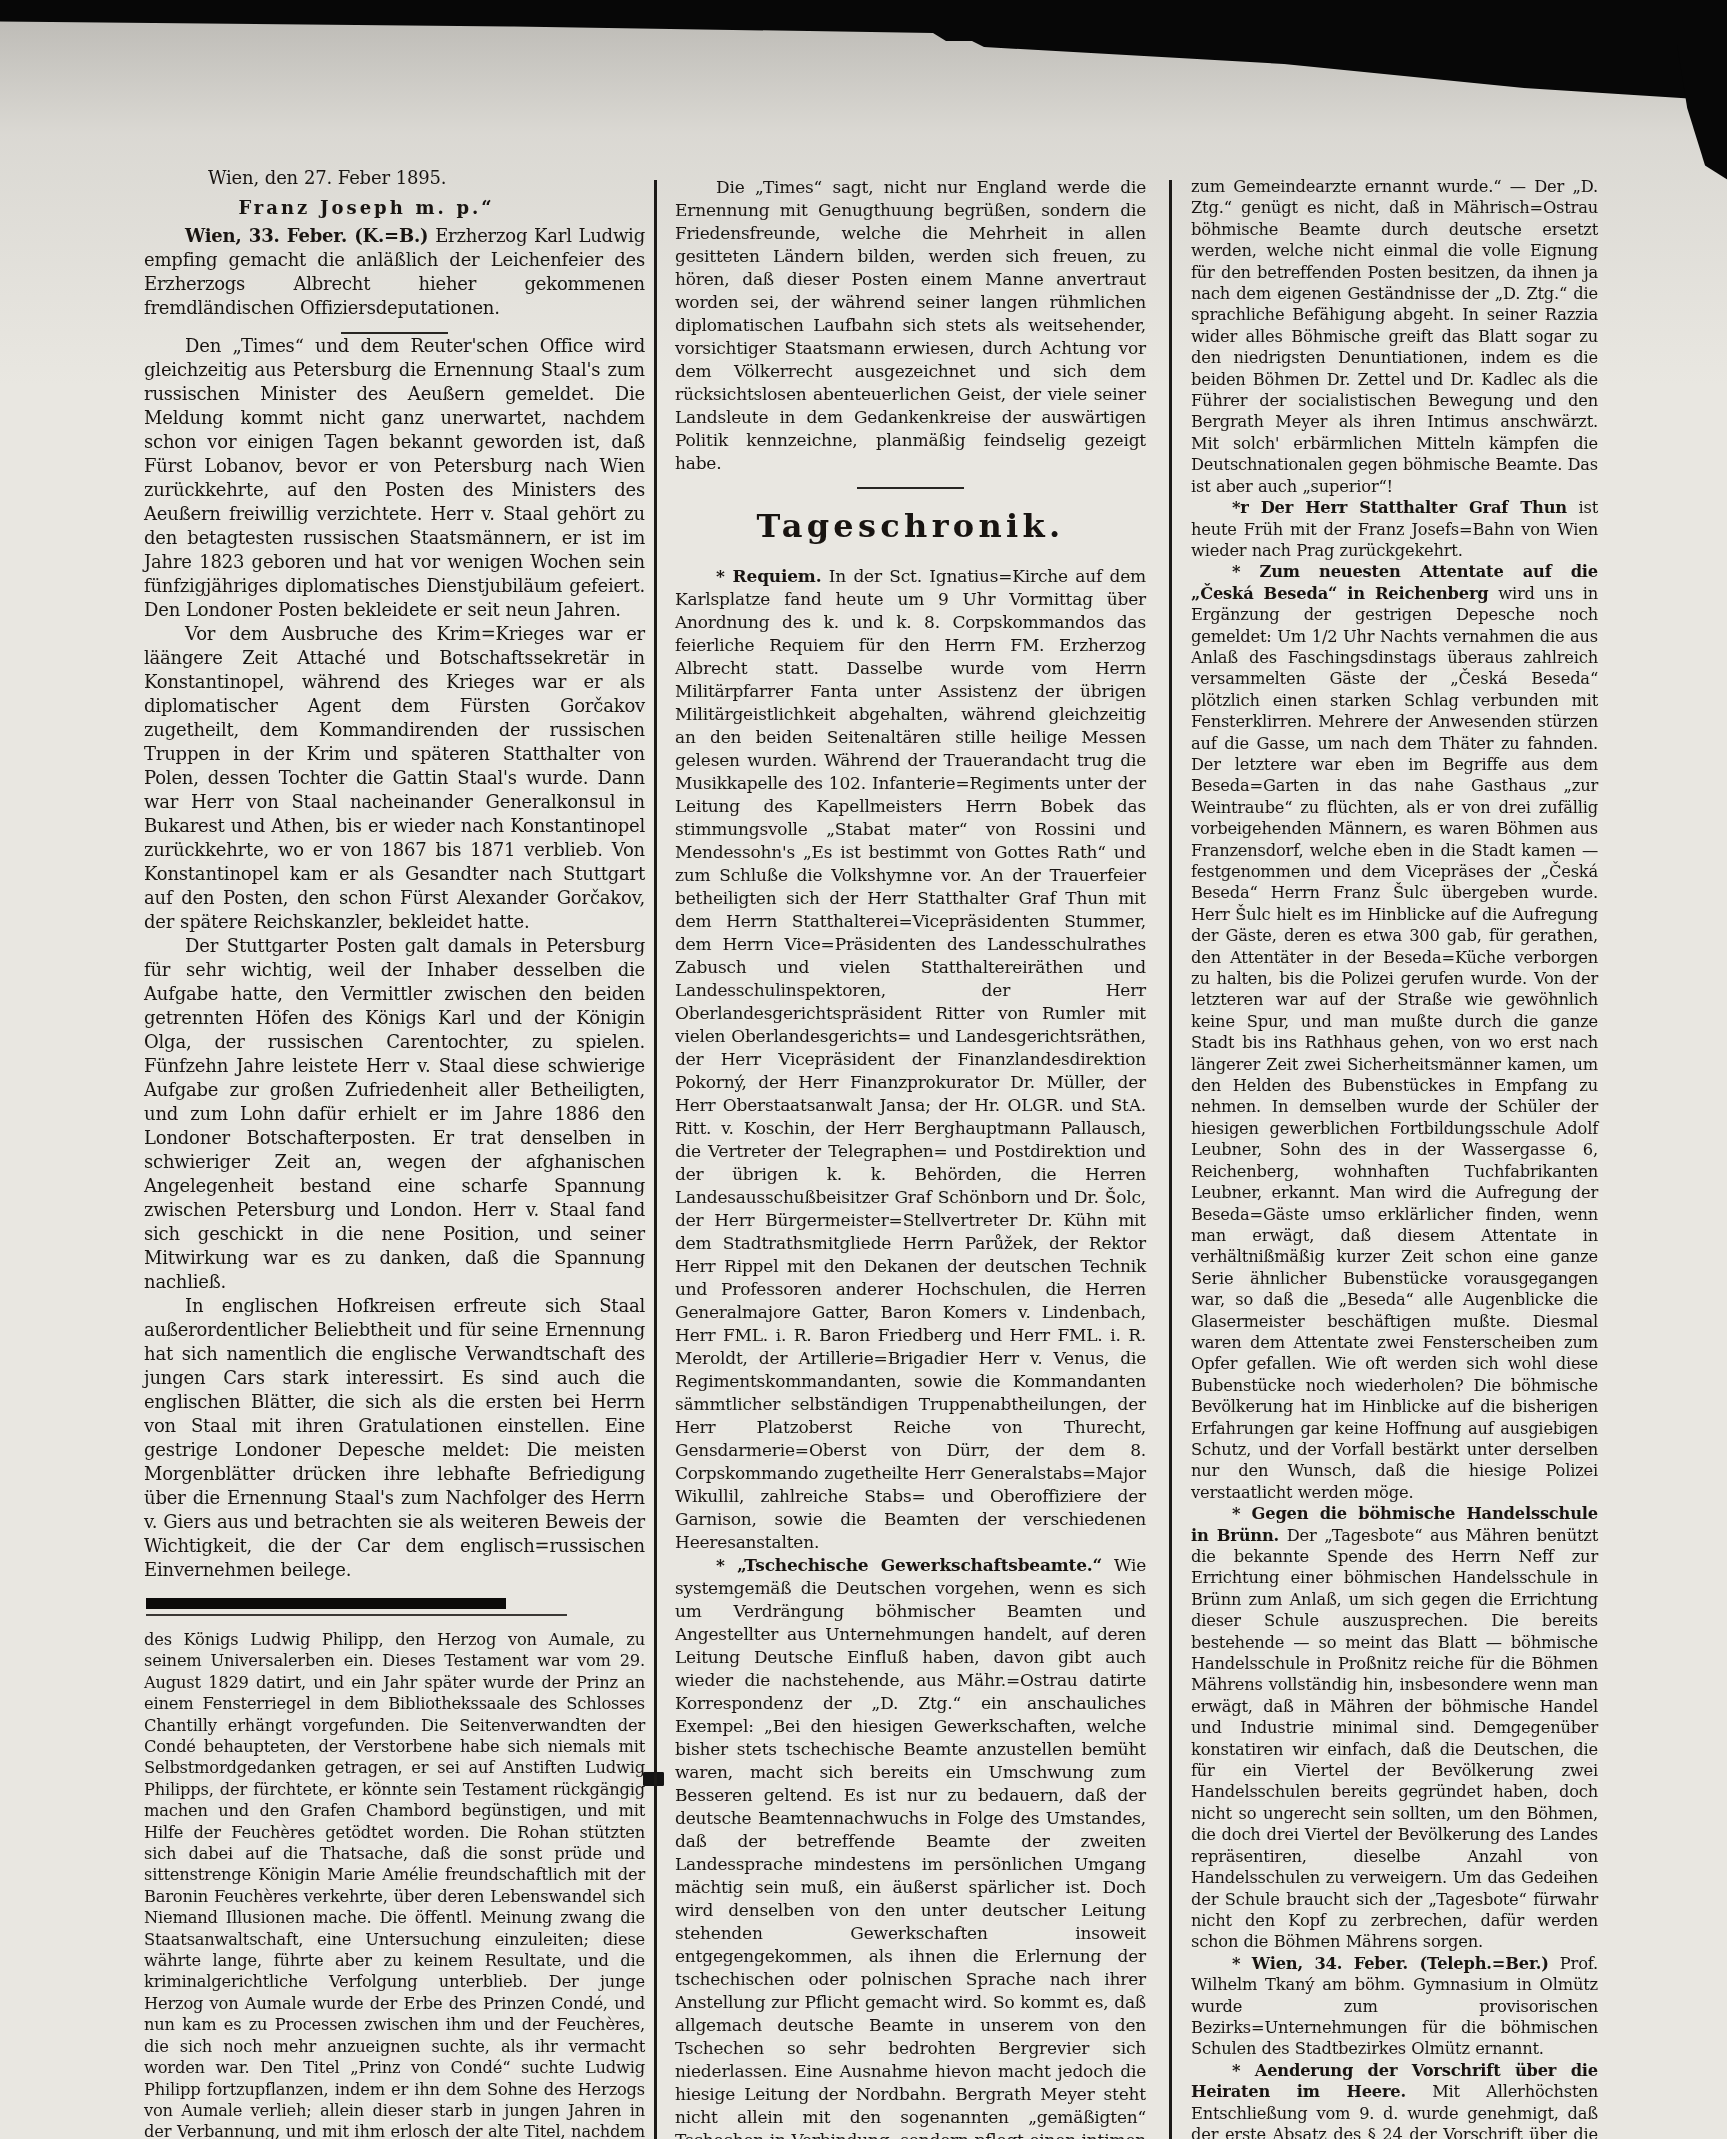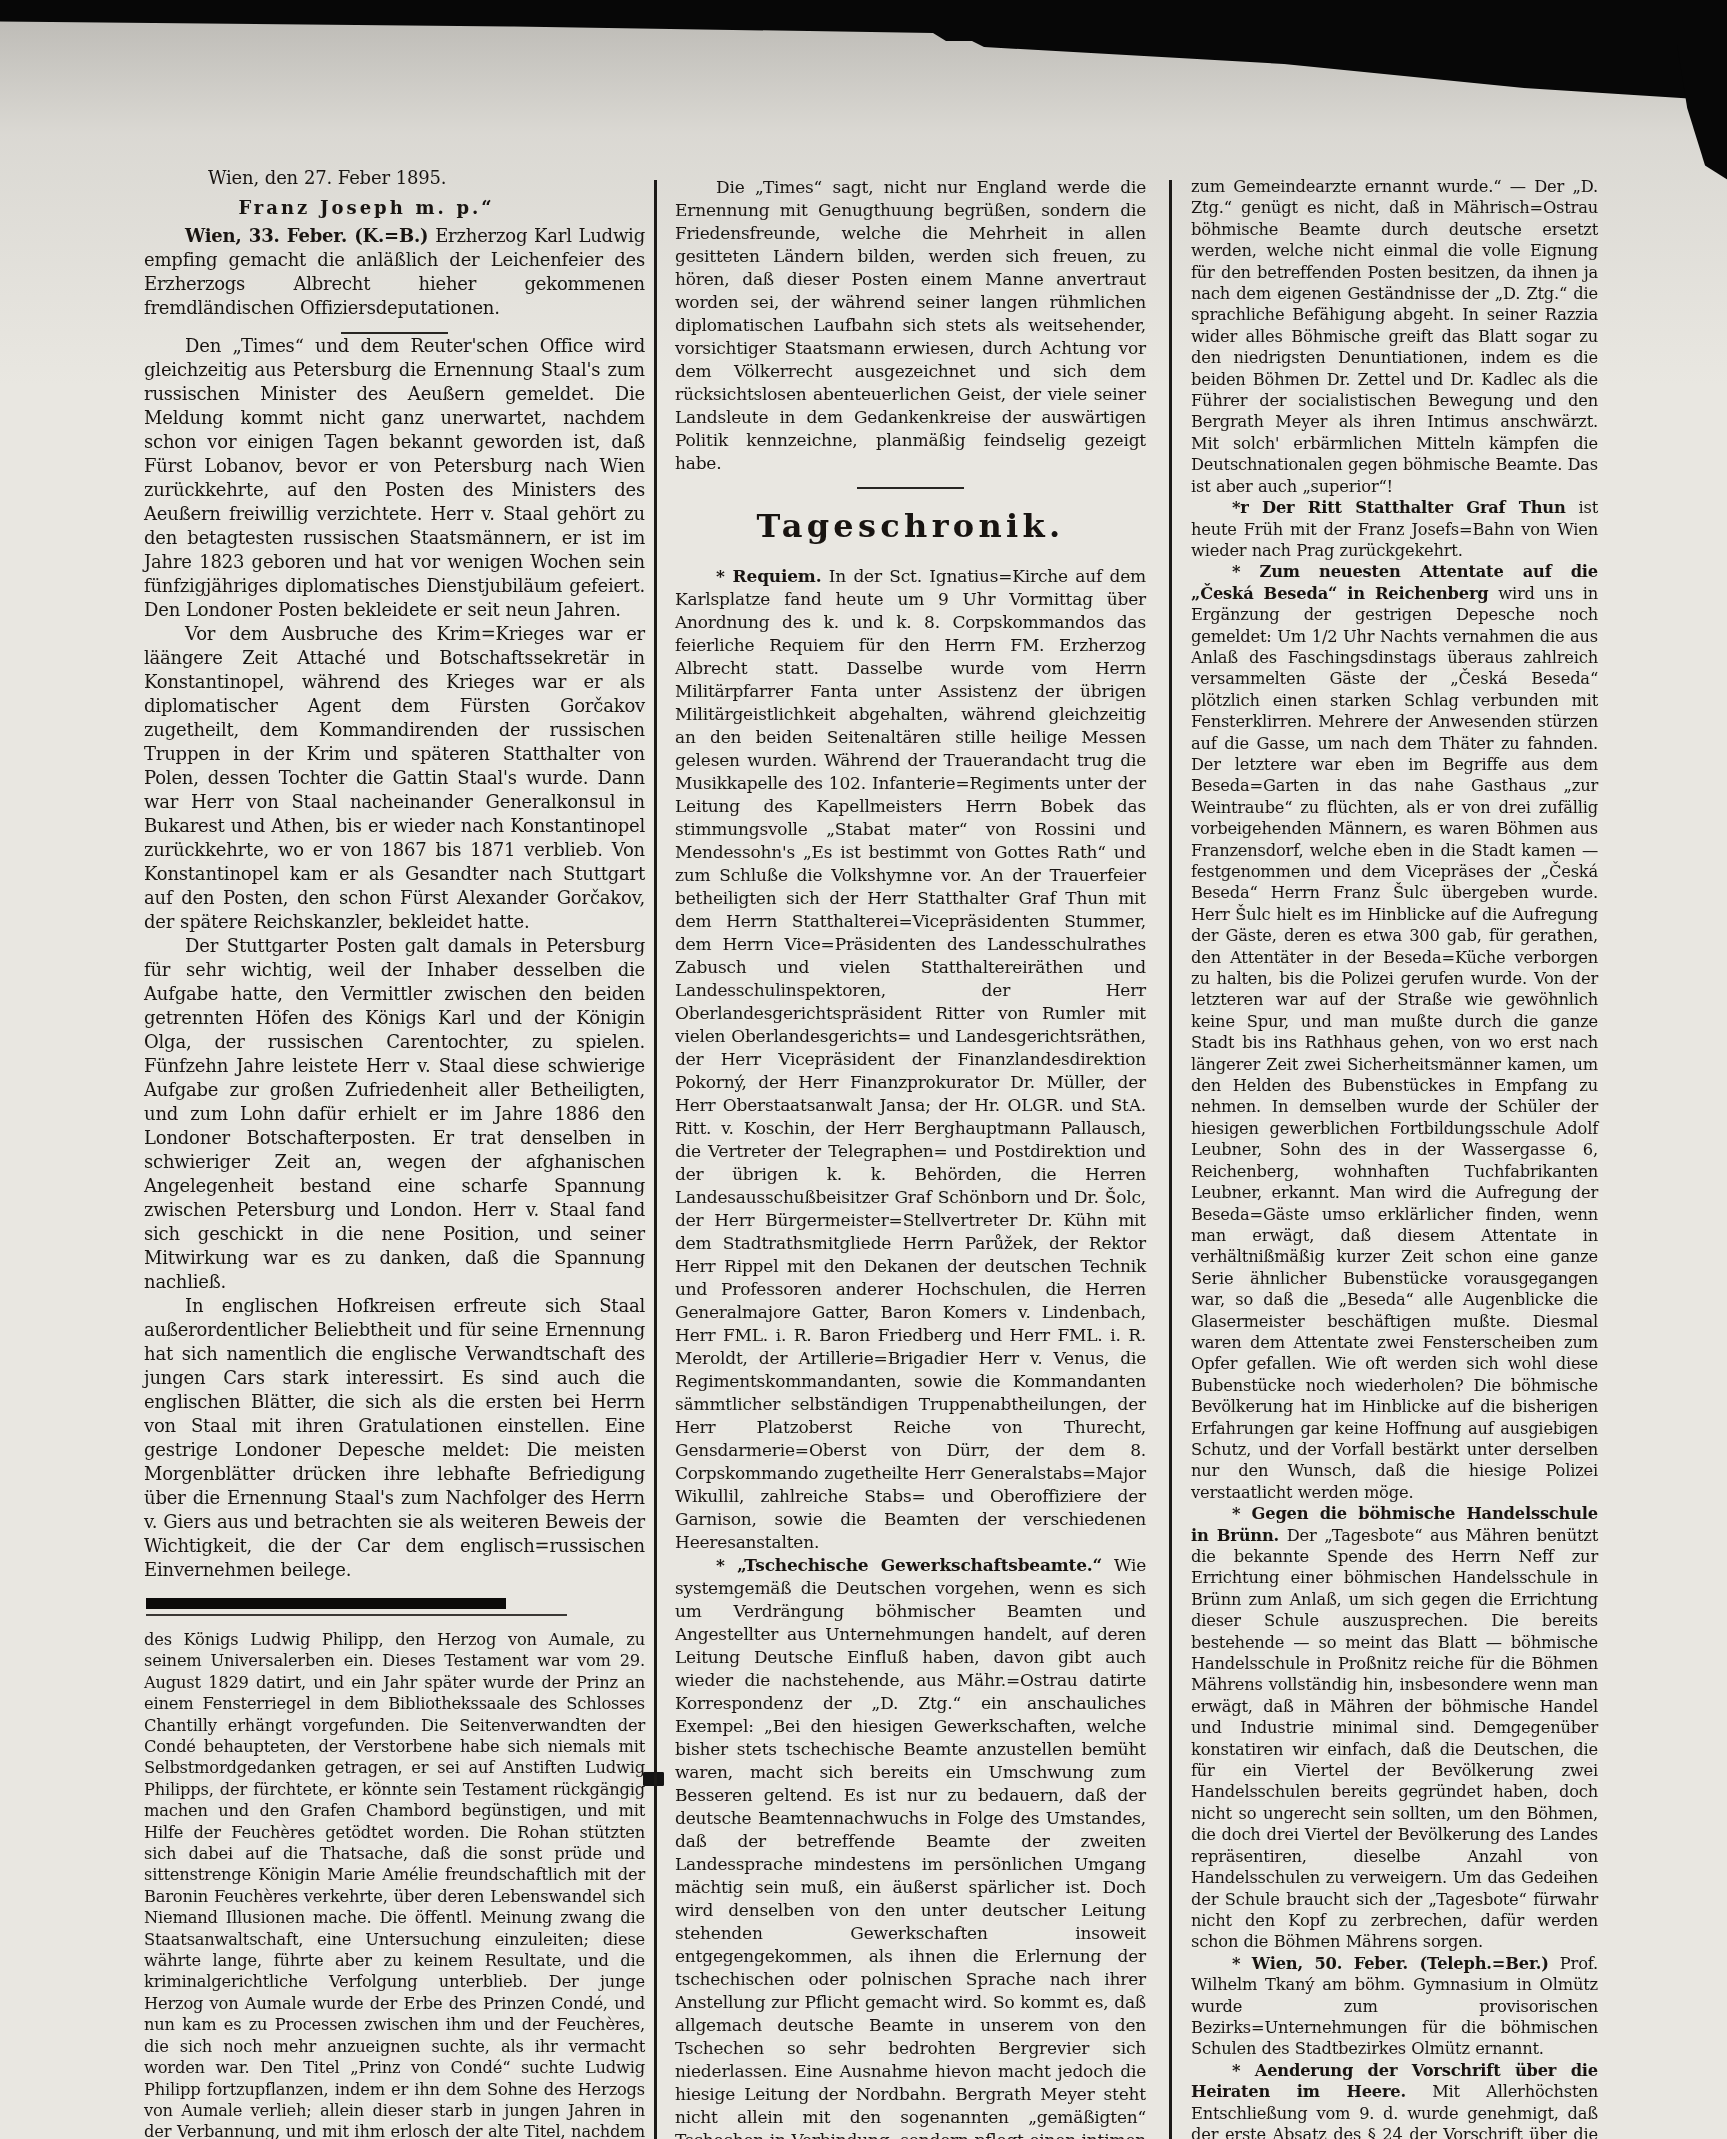--- a/index.html
+++ b/index.html
@@ -87,26 +87,26 @@
     <div class="headline-big">Tageschronik.</div>
 
     <p><span class="lead">* Requiem.</span> <span>In der Sct. Ignatius=Kirche auf dem Karlsplatze fand heute um 9 Uhr Vormittag über Anordnung des k. und k. 8. Corpskommandos das feierliche Requiem für den Herrn FM. Erzherzog Albrecht statt. Dasselbe wurde vom Herrn Militärpfarrer Fanta unter Assistenz der übrigen Militärgeistlichkeit abgehalten, während gleichzeitig an den beiden Seitenaltären stille heilige Messen gelesen wurden. Während der Trauerandacht trug die Musikkapelle des 102. Infanterie=Regiments unter der Leitung des Kapellmeisters Herrn Bobek das stimmungsvolle „Stabat mater“ von Rossini und Mendessohn's „Es ist bestimmt von Gottes Rath“ und zum Schluße die Volkshymne vor. An der Trauerfeier betheiligten sich der Herr Statthalter Graf Thun mit dem Herrn Statthalterei=Vicepräsidenten Stummer, dem Herrn Vice=Präsidenten des Landesschulrathes Zabusch und vielen Statthaltereiräthen und Landesschulinspektoren, der Herr Oberlandesgerichtspräsident Ritter von Rumler mit vielen Oberlandesgerichts= und Landesgerichtsräthen, der Herr Vicepräsident der Finanzlandesdirektion Pokorný, der Herr Finanzprokurator Dr. Müller, der Herr Oberstaatsanwalt Jansa; der Hr. OLGR. und StA. Ritt. v. Koschin, der Herr Berghauptmann Pallausch, die Vertreter der Telegraphen= und Postdirektion und der übrigen k. k. Behörden, die Herren Landesausschußbeisitzer Graf Schönborn und Dr. Šolc, der Herr Bürgermeister=Stellvertreter Dr. Kühn mit dem Stadtrathsmitgliede Herrn Parůžek, der Rektor Herr Rippel mit den Dekanen der deutschen Technik und Professoren anderer Hochschulen, die Herren Generalmajore Gatter, Baron Komers v. Lindenbach, Herr FML. i. R. Baron Friedberg und Herr FML. i. R. Meroldt, der Artillerie=Brigadier Herr v. Venus, die Regimentskommandanten, sowie die Kommandanten sämmtlicher selbständigen Truppenabtheilungen, der Herr Platzoberst Reiche von Thurecht, Gensdarmerie=Oberst von Dürr, der dem 8. Corpskommando zugetheilte Herr Generalstabs=Major Wikullil, zahlreiche Stabs= und Oberoffiziere der Garnison, sowie die Beamten der verschiedenen Heeresanstalten.</span></p>
 
     <p><span class="lead">* „Tschechische Gewerkschaftsbeamte.“</span> <span>Wie systemgemäß die Deutschen vorgehen, wenn es sich um Verdrängung böhmischer Beamten und Angestellter aus Unternehmungen handelt, auf deren Leitung Deutsche Einfluß haben, davon gibt auch wieder die nachstehende, aus Mähr.=Ostrau datirte Korrespondenz der „D. Ztg.“ ein anschauliches Exempel: „Bei den hiesigen Gewerkschaften, welche bisher stets tschechische Beamte anzustellen bemüht waren, macht sich bereits ein Umschwung zum Besseren geltend. Es ist nur zu bedauern, daß der deutsche Beamtennachwuchs in Folge des Umstandes, daß der betreffende Beamte der zweiten Landessprache mindestens im persönlichen Umgang mächtig sein muß, ein äußerst spärlicher ist. Doch wird denselben von den unter deutscher Leitung stehenden Gewerkschaften insoweit entgegengekommen, als ihnen die Erlernung der tschechischen oder polnischen Sprache nach ihrer Anstellung zur Pflicht gemacht wird. So kommt es, daß allgemach deutsche Beamte in unserem von den Tschechen so sehr bedrohten Bergrevier sich niederlassen. Eine Ausnahme hievon macht jedoch die hiesige Leitung der Nordbahn. Bergrath Meyer steht nicht allein mit den sogenannten „gemäßigten“ Tschechen in Verbindung, sondern pflegt einen intimen Umgang mit den Leitern der socialistischen Bewegung, den Herren Dr. Zettel, Dr. Kadlec 2c. Diesem Umstande ist es wohl auch zuzuschreiben, daß in dem benachbarten Orte Michalkovic, woselbst die Nordbahn den größten Einfluß besitzt und ein Beamter dieser Bahn die Stelle eines Bürgermeisters bekleidet, der radikal=tschechische Agitator Dr. May</span></p>
   </div>
 
   <div class="col col-right">
     <p class="noindent"><span>zum Gemeindearzte ernannt wurde.“ — Der „D. Ztg.“ genügt es nicht, daß in Mährisch=Ostrau böhmische Beamte durch deutsche ersetzt werden, welche nicht einmal die volle Eignung für den betreffenden Posten besitzen, da ihnen ja nach dem eigenen Geständnisse der „D. Ztg.“ die sprachliche Befähigung abgeht. In seiner Razzia wider alles Böhmische greift das Blatt sogar zu den niedrigsten Denuntiationen, indem es die beiden Böhmen Dr. Zettel und Dr. Kadlec als die Führer der socialistischen Bewegung und den Bergrath Meyer als ihren Intimus anschwärzt. Mit solch' erbärmlichen Mitteln kämpfen die Deutschnationalen gegen böhmische Beamte. Das ist aber auch „superior“!</span></p>
 
-    <p><span class="lead">*r Der Ritt Statthalter Graf Thun</span> <span>ist heute Früh mit der Franz Josefs=Bahn von Wien wieder nach Prag zurückgekehrt.</span></p>
+    <p><span class="lead">*r Der Herr Statthalter Graf Thun</span> <span>ist heute Früh mit der Franz Josefs=Bahn von Wien wieder nach Prag zurückgekehrt.</span></p>
 
     <p><span class="lead">* Zum neuesten Attentate auf die „Česká Beseda“ in Reichenberg</span> <span>wird uns in Ergänzung der gestrigen Depesche noch gemeldet: Um 1/2 Uhr Nachts vernahmen die aus Anlaß des Faschingsdinstags überaus zahlreich versammelten Gäste der „Česká Beseda“ plötzlich einen starken Schlag verbunden mit Fensterklirren. Mehrere der Anwesenden stürzen auf die Gasse, um nach dem Thäter zu fahnden. Der letztere war eben im Begriffe aus dem Beseda=Garten in das nahe Gasthaus „zur Weintraube“ zu flüchten, als er von drei zufällig vorbeigehenden Männern, es waren Böhmen aus Franzensdorf, welche eben in die Stadt kamen — festgenommen und dem Vicepräses der „Česká Beseda“ Herrn Franz Šulc übergeben wurde. Herr Šulc hielt es im Hinblicke auf die Aufregung der Gäste, deren es etwa 300 gab, für gerathen, den Attentäter in der Beseda=Küche verborgen zu halten, bis die Polizei gerufen wurde. Von der letzteren war auf der Straße wie gewöhnlich keine Spur, und man mußte durch die ganze Stadt bis ins Rathhaus gehen, von wo erst nach längerer Zeit zwei Sicherheitsmänner kamen, um den Helden des Bubenstückes in Empfang zu nehmen. In demselben wurde der Schüler der hiesigen gewerblichen Fortbildungsschule Adolf Leubner, Sohn des in der Wassergasse 6, Reichenberg, wohnhaften Tuchfabrikanten Leubner, erkannt. Man wird die Aufregung der Beseda=Gäste umso erklärlicher finden, wenn man erwägt, daß diesem Attentate in verhältnißmäßig kurzer Zeit schon eine ganze Serie ähnlicher Bubenstücke vorausgegangen war, so daß die „Beseda“ alle Augenblicke die Glasermeister beschäftigen mußte. Diesmal waren dem Attentate zwei Fensterscheiben zum Opfer gefallen. Wie oft werden sich wohl diese Bubenstücke noch wiederholen? Die böhmische Bevölkerung hat im Hinblicke auf die bisherigen Erfahrungen gar keine Hoffnung auf ausgiebigen Schutz, und der Vorfall bestärkt unter derselben nur den Wunsch, daß die hiesige Polizei verstaatlicht werden möge.</span></p>
 
     <p><span class="lead">* Gegen die böhmische Handelsschule in Brünn.</span> <span>Der „Tagesbote“ aus Mähren benützt die bekannte Spende des Herrn Neff zur Errichtung einer böhmischen Handelsschule in Brünn zum Anlaß, um sich gegen die Errichtung dieser Schule auszusprechen. Die bereits bestehende — so meint das Blatt — böhmische Handelsschule in Proßnitz reiche für die Böhmen Mährens vollständig hin, insbesondere wenn man erwägt, daß in Mähren der böhmische Handel und Industrie minimal sind. Demgegenüber konstatiren wir einfach, daß die Deutschen, die für ein Viertel der Bevölkerung zwei Handelsschulen bereits gegründet haben, doch nicht so ungerecht sein sollten, um den Böhmen, die doch drei Viertel der Bevölkerung des Landes repräsentiren, dieselbe Anzahl von Handelsschulen zu verweigern. Um das Gedeihen der Schule braucht sich der „Tagesbote“ fürwahr nicht den Kopf zu zerbrechen, dafür werden schon die Böhmen Mährens sorgen.</span></p>
 
-    <p><span class="lead">* Wien, 50. Feber. (Teleph.=Ber.)</span> <span>Prof. Wilhelm Tkaný am böhm. Gymnasium in Olmütz wurde zum provisorischen Bezirks=Unternehmungen für die böhmischen Schulen des Stadtbezirkes Olmütz ernannt.</span></p>
+    <p><span class="lead">* Wien, 34. Feber. (Teleph.=Ber.)</span> <span>Prof. Wilhelm Tkaný am böhm. Gymnasium in Olmütz wurde zum provisorischen Bezirks=Unternehmungen für die böhmischen Schulen des Stadtbezirkes Olmütz ernannt.</span></p>
 
     <p><span class="lead">* Aenderung der Vorschrift über die Heiraten im Heere.</span> <span>Mit Allerhöchsten Entschließung vom 9. d. wurde genehmigt, daß der erste Absatz des § 24 der Vorschrift über die Heiraten im k. und k. Heere in Hinkunft zu lauten hat: „Bei Sicherstellung einer Heiratskaution auf Realitäten ist erforderlich, daß dadurch mit Einrechnung der vorangehenden Lasten ein Haus nicht über die Hälfte, ein Landgut oder Grundstück nicht über zwei Drittheile seines wahren Werthes beschwert werde. Ferner muß ein Haus bei einer öffentlich genehmigten oder handelsgerichtlich protokollirten Feuerversicherungsanstalt gegen Brandschaden versichert sein und der Kautionsleister hat sich einen bezüglich der Unterschrift gerichtlich oder notariell legalisirten Revers zu verpflichten, in der Folge bei sonstiger anderer Kautionsleistung für die ununterbrochene Fortdauer dieser Versicherung zu sorgen.</span></p>
 
   </div>
 
 </div>
 
 
 </body></html>

